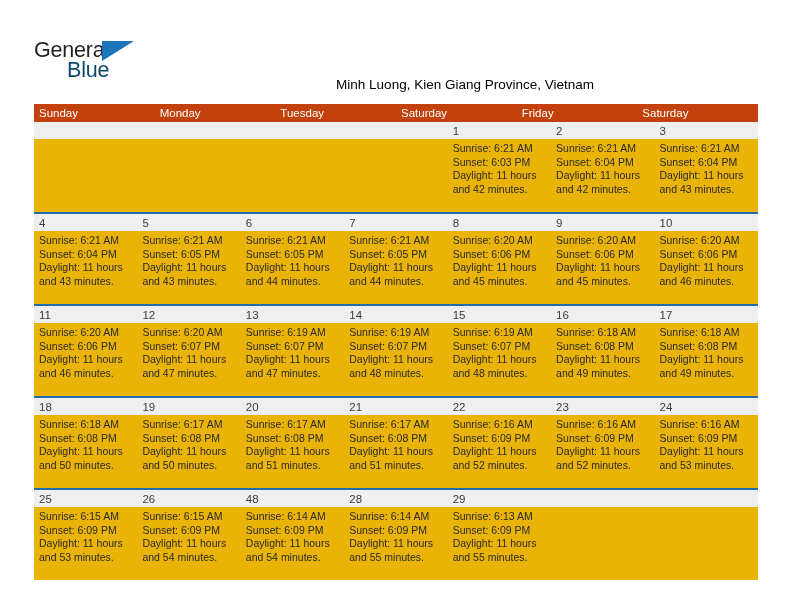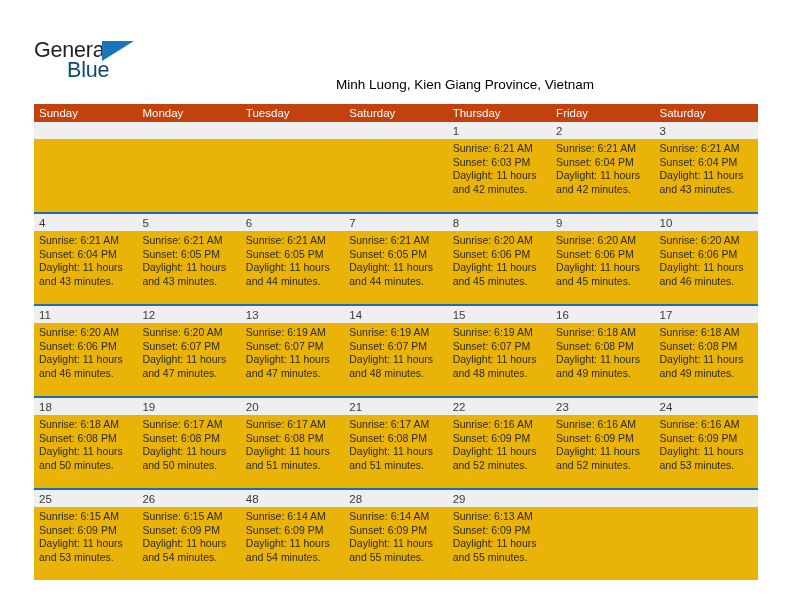--- a/index.html
+++ b/index.html
@@ -171,21 +171,20 @@
 
     <div class="subtitle">Minh Luong, Kien Giang Province, Vietnam</div>
   </div>
 
   <div class="calendar">
     <div class="weekday-row" id="weekday-row">
         <div class="weekday-cell">Sunday</div>
         <div class="weekday-cell">Monday</div>
         <div class="weekday-cell">Tuesday</div>
         <div class="weekday-cell">Saturday</div>
-        <div class="weekday-cell">Thursday</div>
         <div class="weekday-cell">Friday</div>
         <div class="weekday-cell">Saturday</div>
       </div>
     <div id="weeks-container">
         <div class="week">
           <div class="week-numbers">
             <div class="daynum empty"></div>
             <div class="daynum empty"></div>
             <div class="daynum empty"></div>
             <div class="daynum empty"></div>

